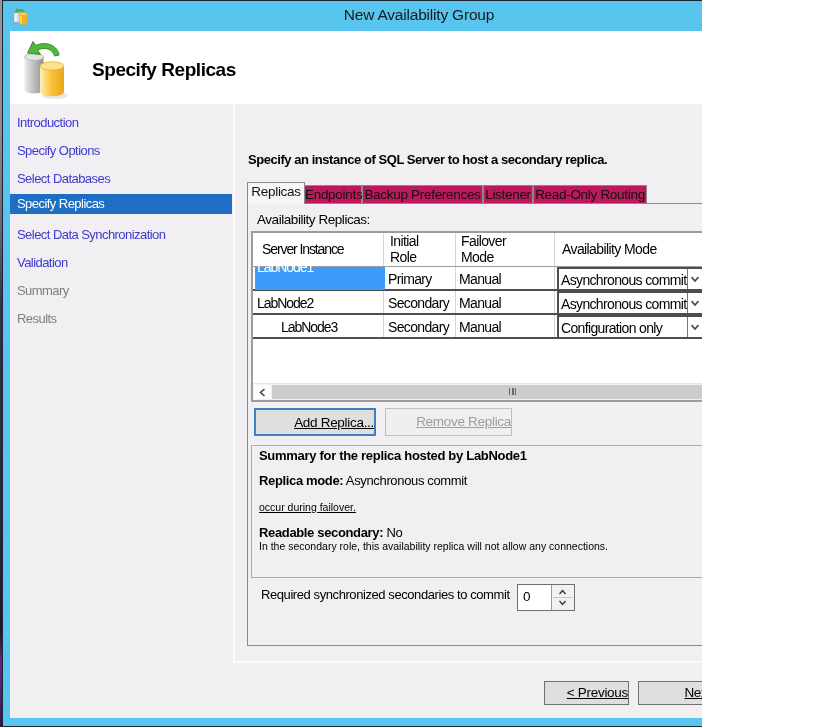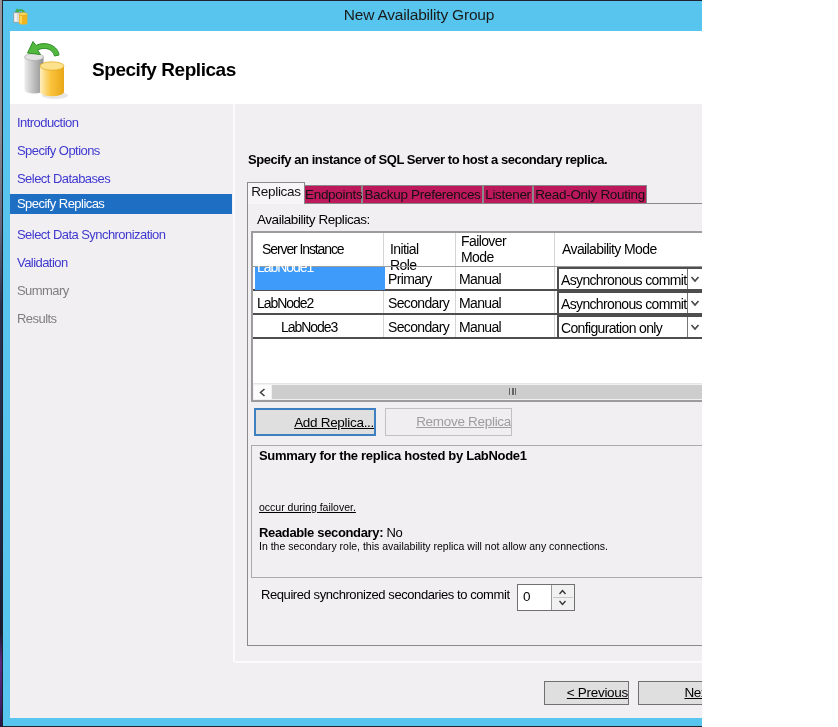--- a/index.html
+++ b/index.html
@@ -128,21 +128,21 @@
 
   <div class="abs avlabel">Availability Replicas:</div>
 
   <div class="abs grid">
 
     <div class="colline" style="left:130px;height:106px;"></div>
     <div class="colline" style="left:202px;height:106px;"></div>
     <div class="colline" style="left:301px;height:106px;"></div>
     <div class="colline" style="left:452px;height:106px;"></div>
     <div class="gh" style="left:9px;top:9px;letter-spacing:-1.1px;">Server Instance</div>
-    <div class="gh" style="left:137px;top:1px;line-height:15.5px;height:31px;margin-top:8px;">Initial<br>Role</div>
+    <div class="gh" style="left:137px;top:1px;line-height:15.5px;height:31px;">Initial<br>Role</div>
     <div class="gh" style="left:208px;top:1px;line-height:15.5px;height:31px;">Failover<br>Mode</div>
     <div class="gh" style="left:309px;top:9px;">Availability Mode</div>
     <div class="gh" style="left:460px;top:9px;letter-spacing:-0.8px;">Readable Secondary</div>
     <div style="position:absolute;left:0;top:33px;width:100%;height:1px;background:#9c9c9c;"></div>
 
     <div class="rowline" style="top:56px;"></div>
     <div class="rowline" style="top:80px;"></div>
     <div class="rowline" style="top:104px;"></div>
     <div style="position:absolute;left:2px;top:34px;width:130px;height:23px;background:#3e9bfa;"></div>
     <div class="cell" style="left:4px;top:24px;color:#fff;letter-spacing:-1.05px;">LabNode1</div>
@@ -191,20 +191,21 @@
       <div class="sthumb"></div>
       <div style="position:absolute;left:256px;top:4px;width:2px;height:7px;border-left:1.5px solid #666;border-right:1.5px solid #666;background:#666;background-clip:content-box;padding:0 1.5px;"></div>
     </div>
   </div>
 
   <div class="abs btn addbtn">Add Replica...</div>
   <div class="abs btn rembtn">Remove Replica</div>
 
   <div class="abs sumbox"></div>
   <div class="abs sumhdr">Summary for the replica hosted by LabNode1</div>
+  <div class="abs sumlbl" style="left:259px;top:474px;"><b>Replica mode:</b> Asynchronous commit</div>
   <div class="abs sumtxt" style="left:259px;top:501px;text-decoration:underline;">occur during failover.</div>
   <div class="abs sumlbl" style="left:259px;top:526px;"><b>Readable secondary:</b> No</div>
   <div class="abs sumtxt" style="left:259px;top:540px;">In the secondary role, this availability replica will not allow any connections.</div>
 
   <div class="abs reqlbl">Required synchronized secondaries to commit</div>
   <div class="abs spin">
     <div style="position:absolute;left:5px;top:4px;font-size:13.5px;">0</div>
     <div style="position:absolute;right:0;top:0;width:22px;height:25px;background:#f2f1f2;border-left:1px solid #999;"></div>
     <div style="position:absolute;right:1px;top:12px;width:20px;height:1px;background:#c8c8c8;"></div>
     <svg style="position:absolute;right:7px;top:4px;" width="9" height="7" viewBox="0 0 9 7">

